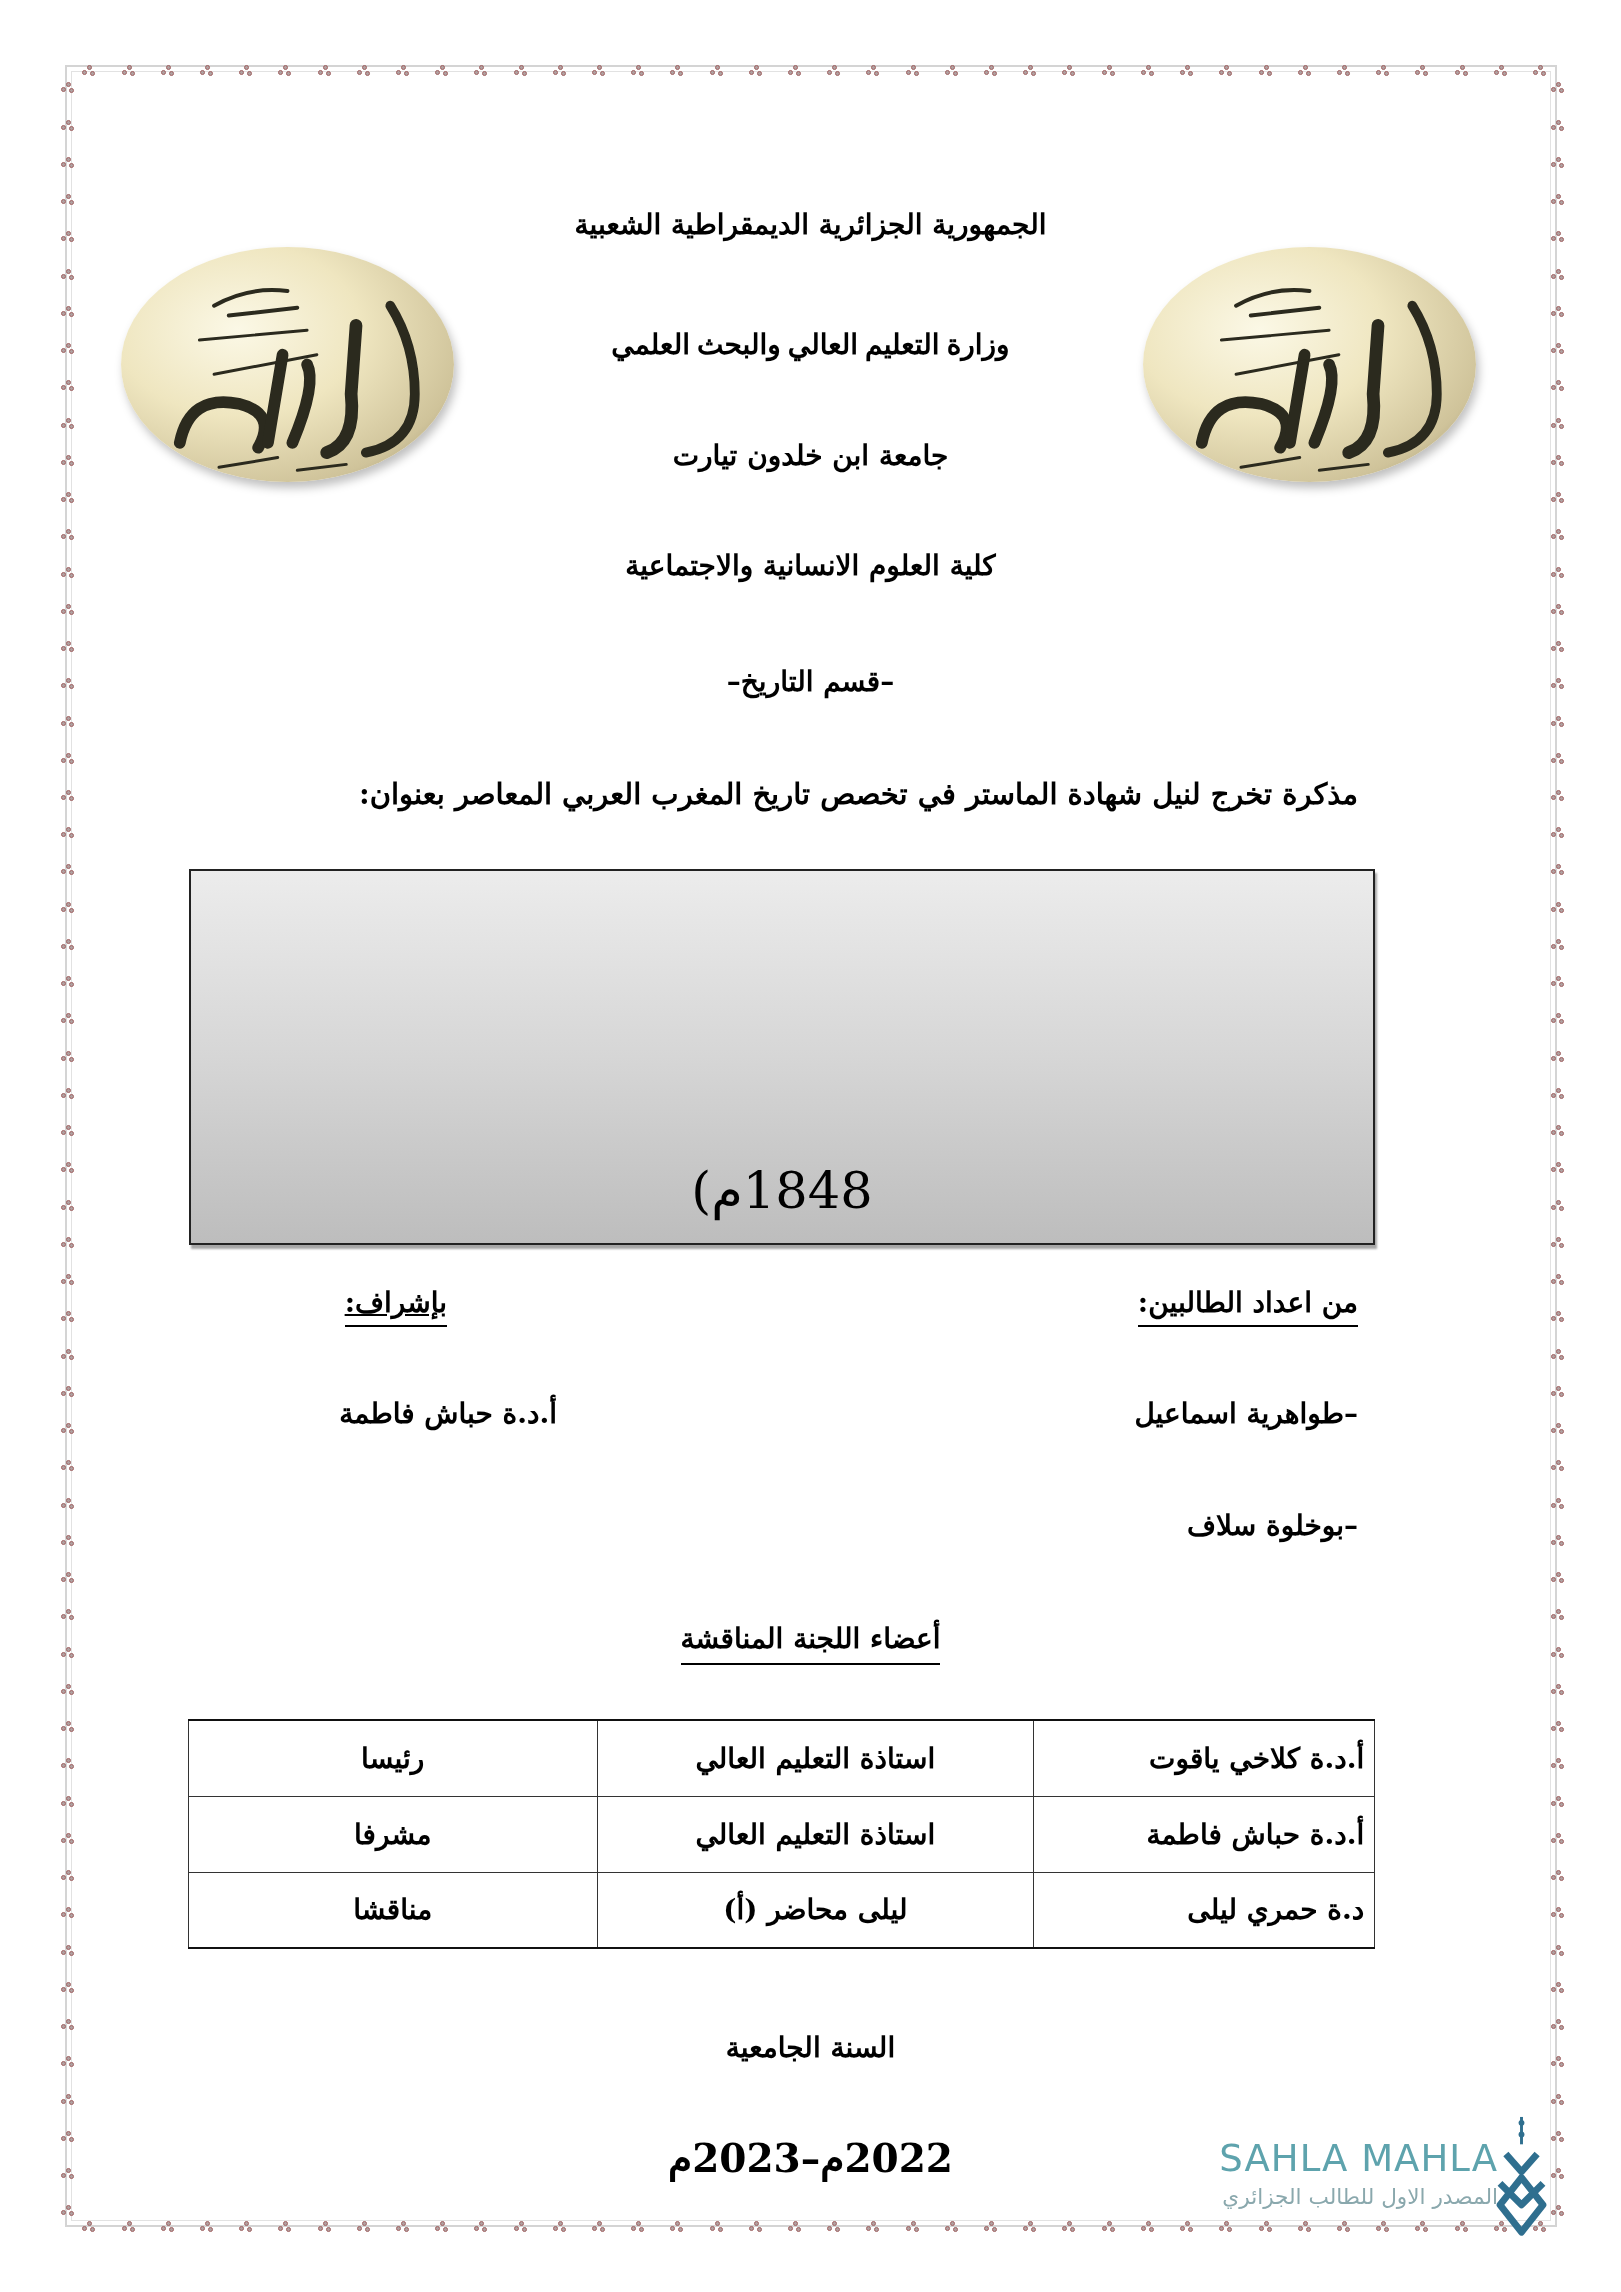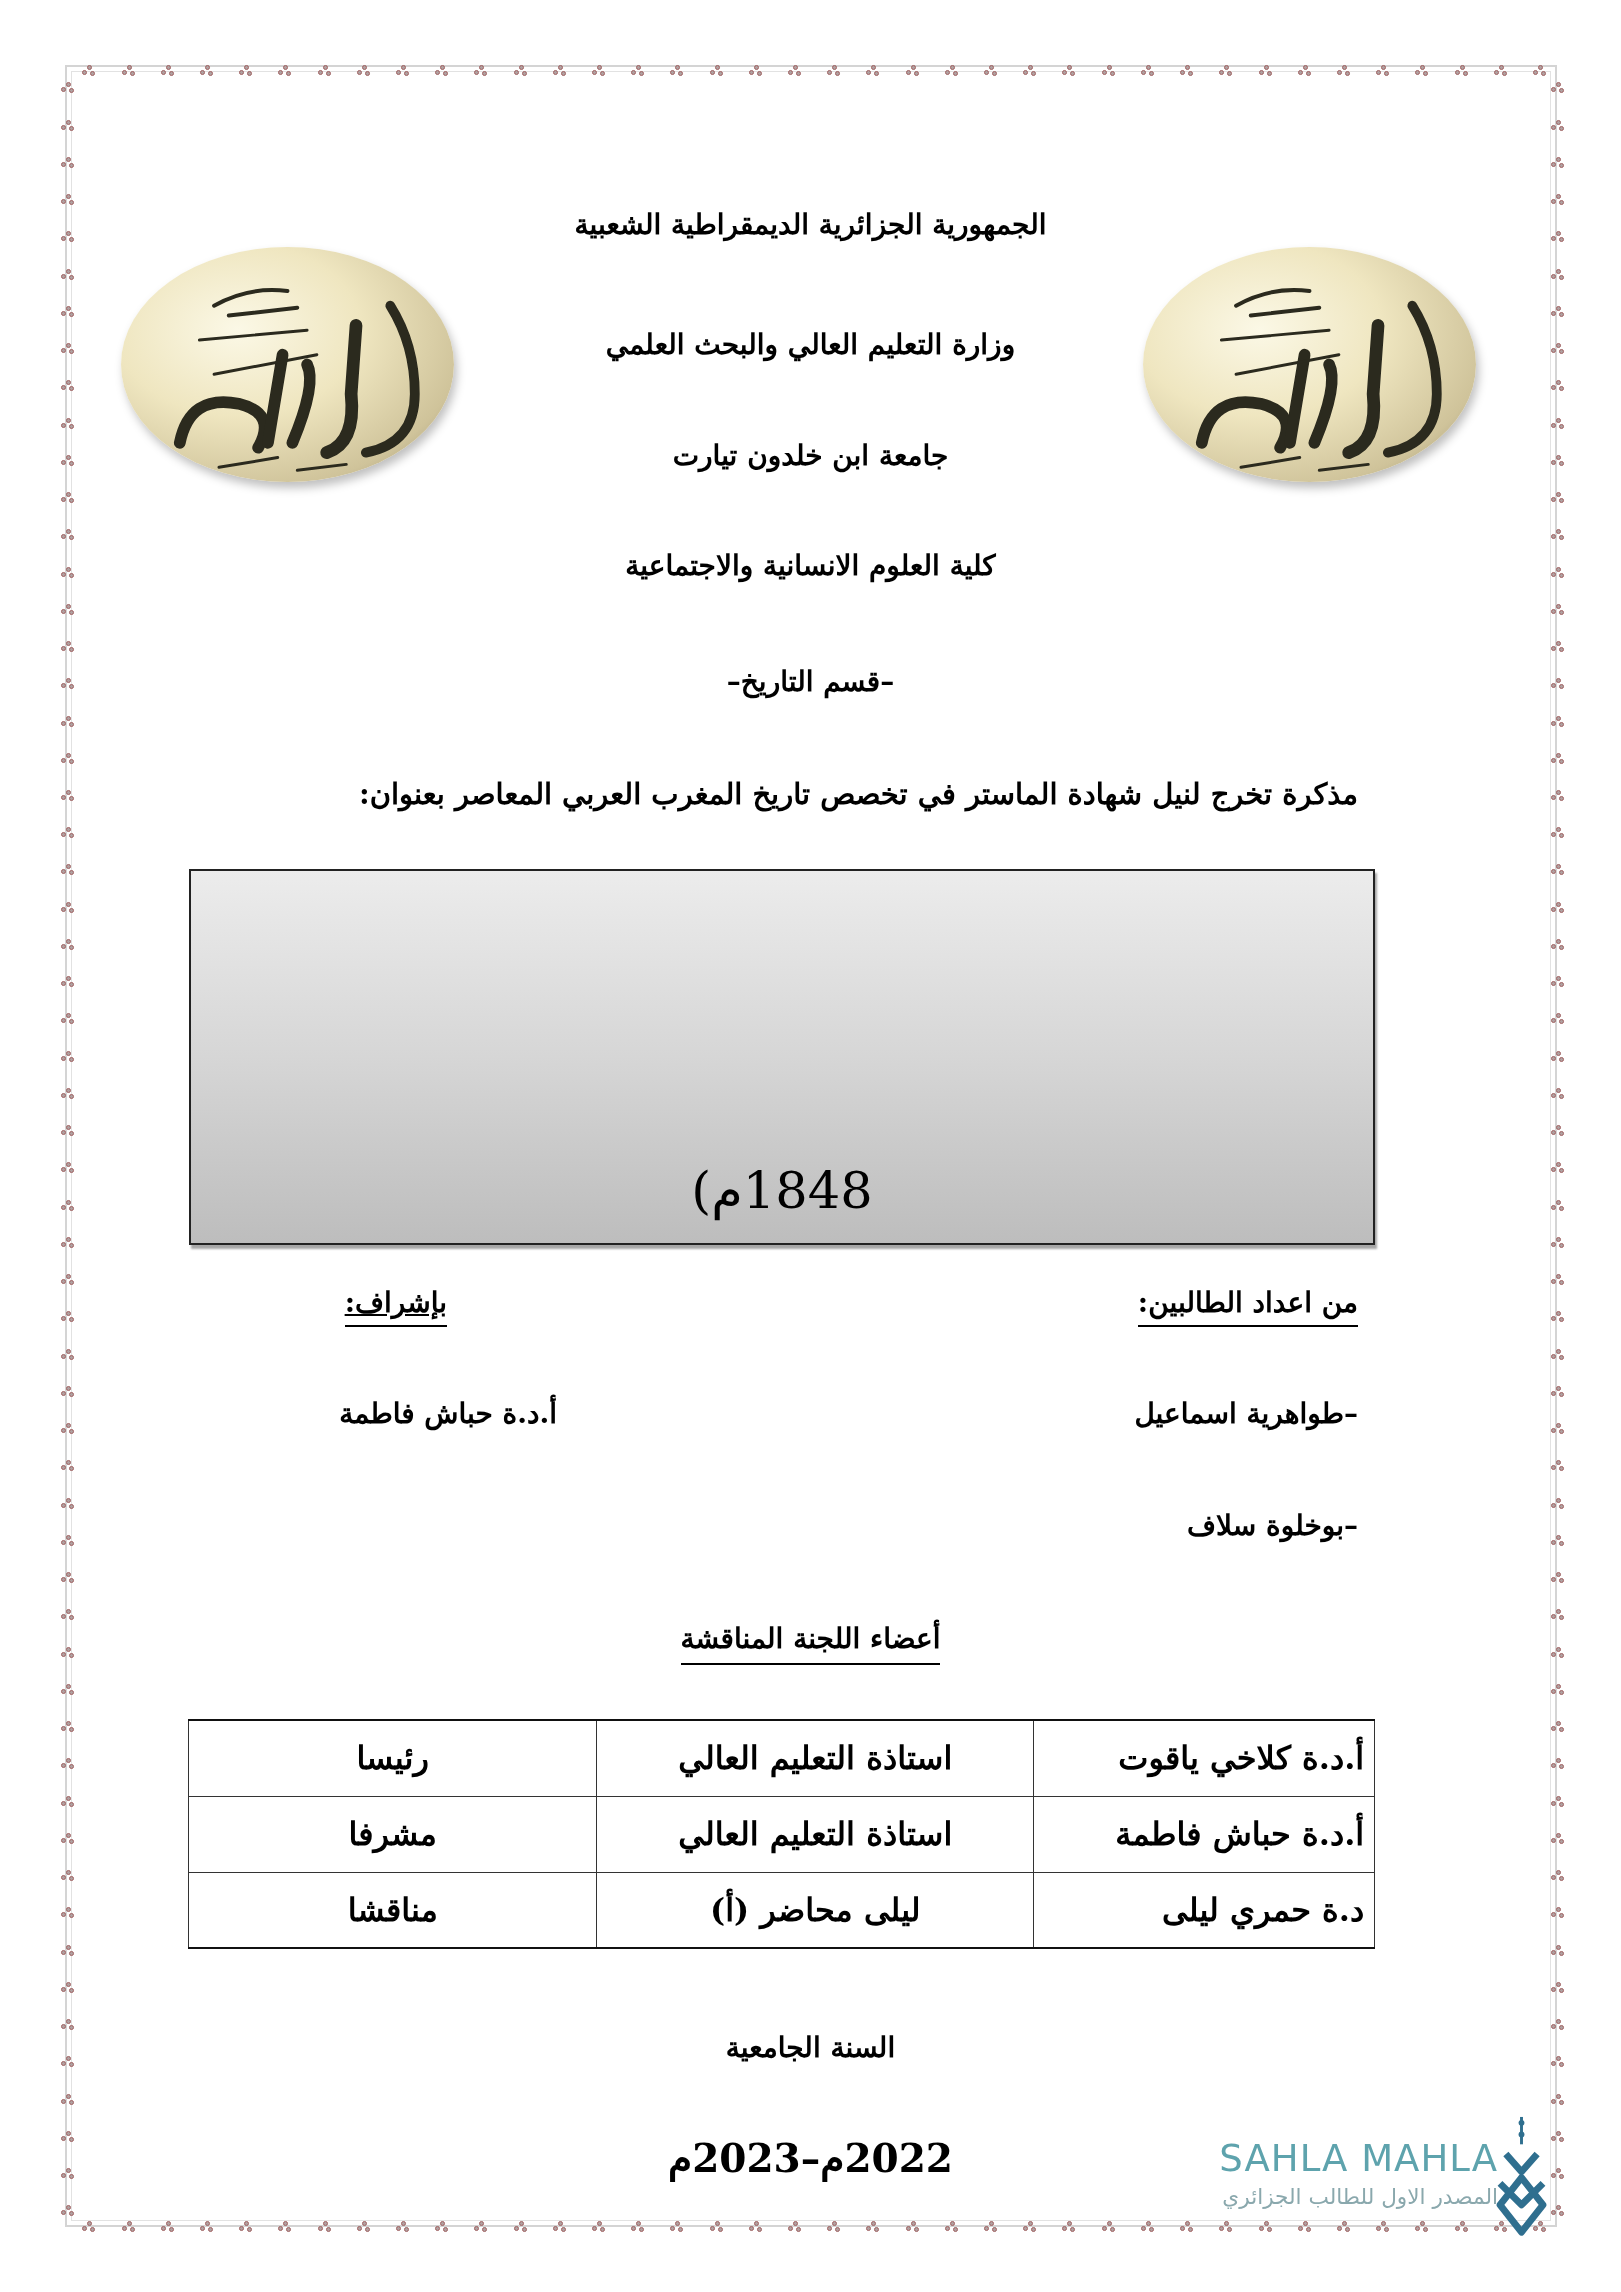--- a/index.html
+++ b/index.html
@@ -35,21 +35,21 @@
     .logo-left { left: 121px; top: 247px; }
     .logo-right { left: 1143px; top: 247px; }
     .logo svg { position: absolute; left: 0; top: 0; width: 100%; height: 100%; }
 
     
     .hline {
       position: absolute; left: 0; width: 1621px; text-align: center;
       font-weight: bold; font-size: 28px; direction: rtl;
     }
     .l1 { top: 208px; }
-    .l2 { top: 328px; }
+    .l2 { top: 328px; font-family: Liberation Serif, serif; }
     .l3 { top: 439px; }
     .l4 { top: 549px; }
     .l5 { top: 665px; }
 
     .intro {
       position: absolute; right: 263px; top: 777px; font-weight: bold; font-size: 29px;
       direction: rtl; white-space: nowrap;
     }
 
     
@@ -90,21 +90,21 @@
       border-bottom: 2.9px solid #000; padding-bottom: 7.8px;
     }
 
     
     .committee-table {
       position: absolute; left: 188px; top: 1719px; width: 1187px;
       border-collapse: collapse; direction: rtl;
       border-top: 2.9px solid #111; border-bottom: 2.9px solid #111;
     }
     .committee-table td {
-      border: 1px solid #333; height: 76px; font-weight: bold; font-size: 32px;
+      border: 1px solid #333; height: 76px; font-weight: bold; font-size: 28px;
       text-align: center; vertical-align: middle; white-space: nowrap;
     }
     .committee-table td.c-name { width: 341px; text-align: right; padding-right: 9.8px; }
     .committee-table td.c-rank { width: 437px; }
     .committee-table td.c-role { width: 409px; }
 
     .year-label {
       position: absolute; left: 0; width: 1621px; top: 2031px; text-align: center;
       font-weight: bold; font-size: 28px; direction: rtl;
     }

